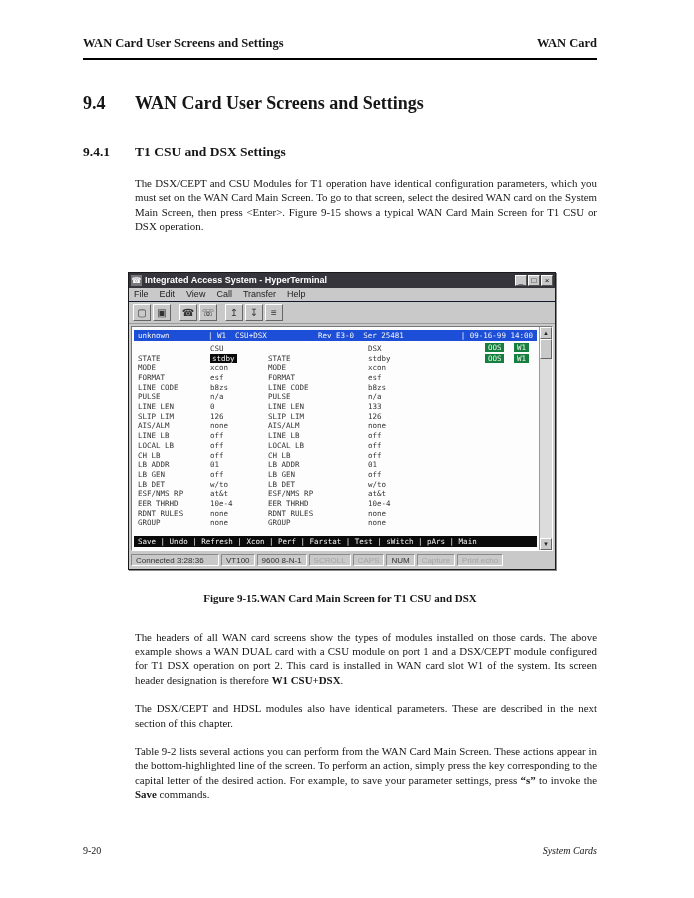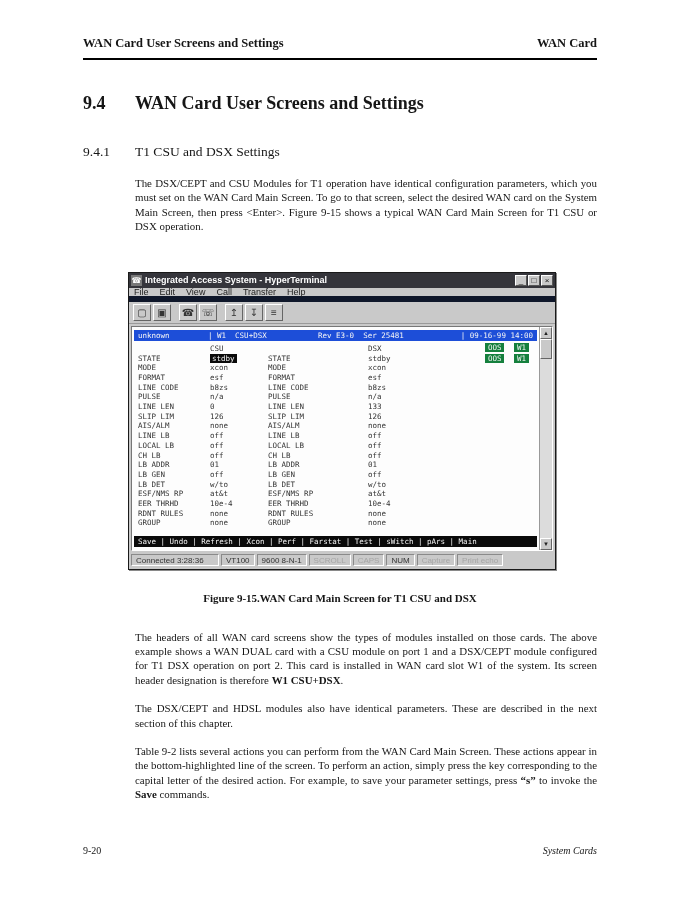--- a/index.html
+++ b/index.html
@@ -5,42 +5,42 @@
   * { margin:0; padding:0; box-sizing:border-box; }
   html,body { background:#e9e9e9; }
   body { font-family:"Liberation Serif", serif; }
   .page { width:694px; height:898px; background:#ffffff; margin:0 auto; position:relative; color:#161616; overflow:hidden; }
   .content { position:absolute; left:83px; top:36px; width:514px; }
 
   .running-header { display:flex; justify-content:space-between; font-weight:bold; font-size:12.5px; border-bottom:2px solid #000; padding-bottom:7px; }
 
   .h1 { display:flex; margin-top:33px; font-size:18px; font-weight:bold; }
   .h1 .hnum { width:52px; flex:none; }
-  .h2 { display:flex; margin-top:30px; font-size:13.5px; font-weight:normal;align-items:center; }
+  .h2 { display:flex; margin-top:30px; font-size:13.5px; font-weight:bold;align-items:center; }
   .h2 .hnum { width:52px; flex:none; }
 
   .body { margin-left:52px; margin-top:16px; font-size:10.9px; line-height:14.4px; text-align:justify; }
   .p2 { margin-top:26px; }
   .p3, .p4 { margin-top:14px; }
   b.inline { font-weight:bold; }
 
   .figure { margin-left:45px; margin-top:38px; }
   .figcaption { margin-top:22px; text-align:center; font-weight:bold; font-size:11px; }
 
   .page-footer { position:absolute; left:83px; right:97px; bottom:42px; display:flex; justify-content:space-between; font-size:10px; }
   .pf-right { font-style:italic; }
 
   
   .hyperterm { width:428px; height:298px; background:#c9c9c9; border:1px solid #1a1a1a; box-shadow:1px 1px 0 #8a8a8a; display:flex; flex-direction:column; font-family:"Liberation Sans", sans-serif; }
   .titlebar { height:15px; background:#35353b; color:#fff; display:flex; align-items:center; padding:0 2px; gap:3px; flex:none; }
   .titleicon { width:11px; height:11px; background:#787878; color:#fff; font-size:8px; line-height:11px; text-align:center; flex:none; }
   .titletext { flex:1; font-size:9px; font-weight:bold; white-space:nowrap; overflow:hidden; }
   .winbtns { display:flex; gap:1px; flex:none; }
   .winbtn { width:12px; height:11px; background:#c9c9c9; border:1px solid; border-color:#ffffff #555555 #555555 #ffffff; font-size:8px; line-height:9px; text-align:center; color:#111; cursor:default; }
-  .menubar { height:14px; display:flex; align-items:center; gap:11px; padding:0 5px; font-size:9px; color:#222; border-bottom:6px solid #0f172a; flex:none; }
+  .menubar { height:14px; display:flex; align-items:center; gap:11px; padding:0 5px; font-size:9px; color:#222; border-bottom:1px solid #0f172a; flex:none; }
   .toolbar { height:22px; display:flex; align-items:center; gap:2px; padding:0 4px; border-bottom:1px solid #9a9a9a; flex:none; }
   .toolbtn { width:18px; height:17px; background:#c9c9c9; border:1px solid; border-color:#ffffff #666666 #666666 #ffffff; font-size:10px; line-height:15px; text-align:center; color:#333; }
   .toolbtn:nth-child(3) { margin-left:6px; }
   .toolbtn:nth-child(5) { margin-left:6px; }
 
   .viewport { flex:1; margin:2px; border:1px solid; border-color:#777777 #ffffff #ffffff #777777; background:#fdfdfd; display:flex; min-height:0; }
   .tscreen { flex:1; position:relative; font-family:"DejaVu Sans Mono", monospace; font-size:7.5px; color:#333; padding-top:3px; overflow:hidden; }
   .theader { display:flex; height:11px; line-height:11px; background:#1d4ed8; color:#f5f5f5; margin:0 2px; padding:0 4px; white-space:pre; }
   .hl-host { flex:0 0 70px; }
   .hl-card { flex:0 0 110px; }

